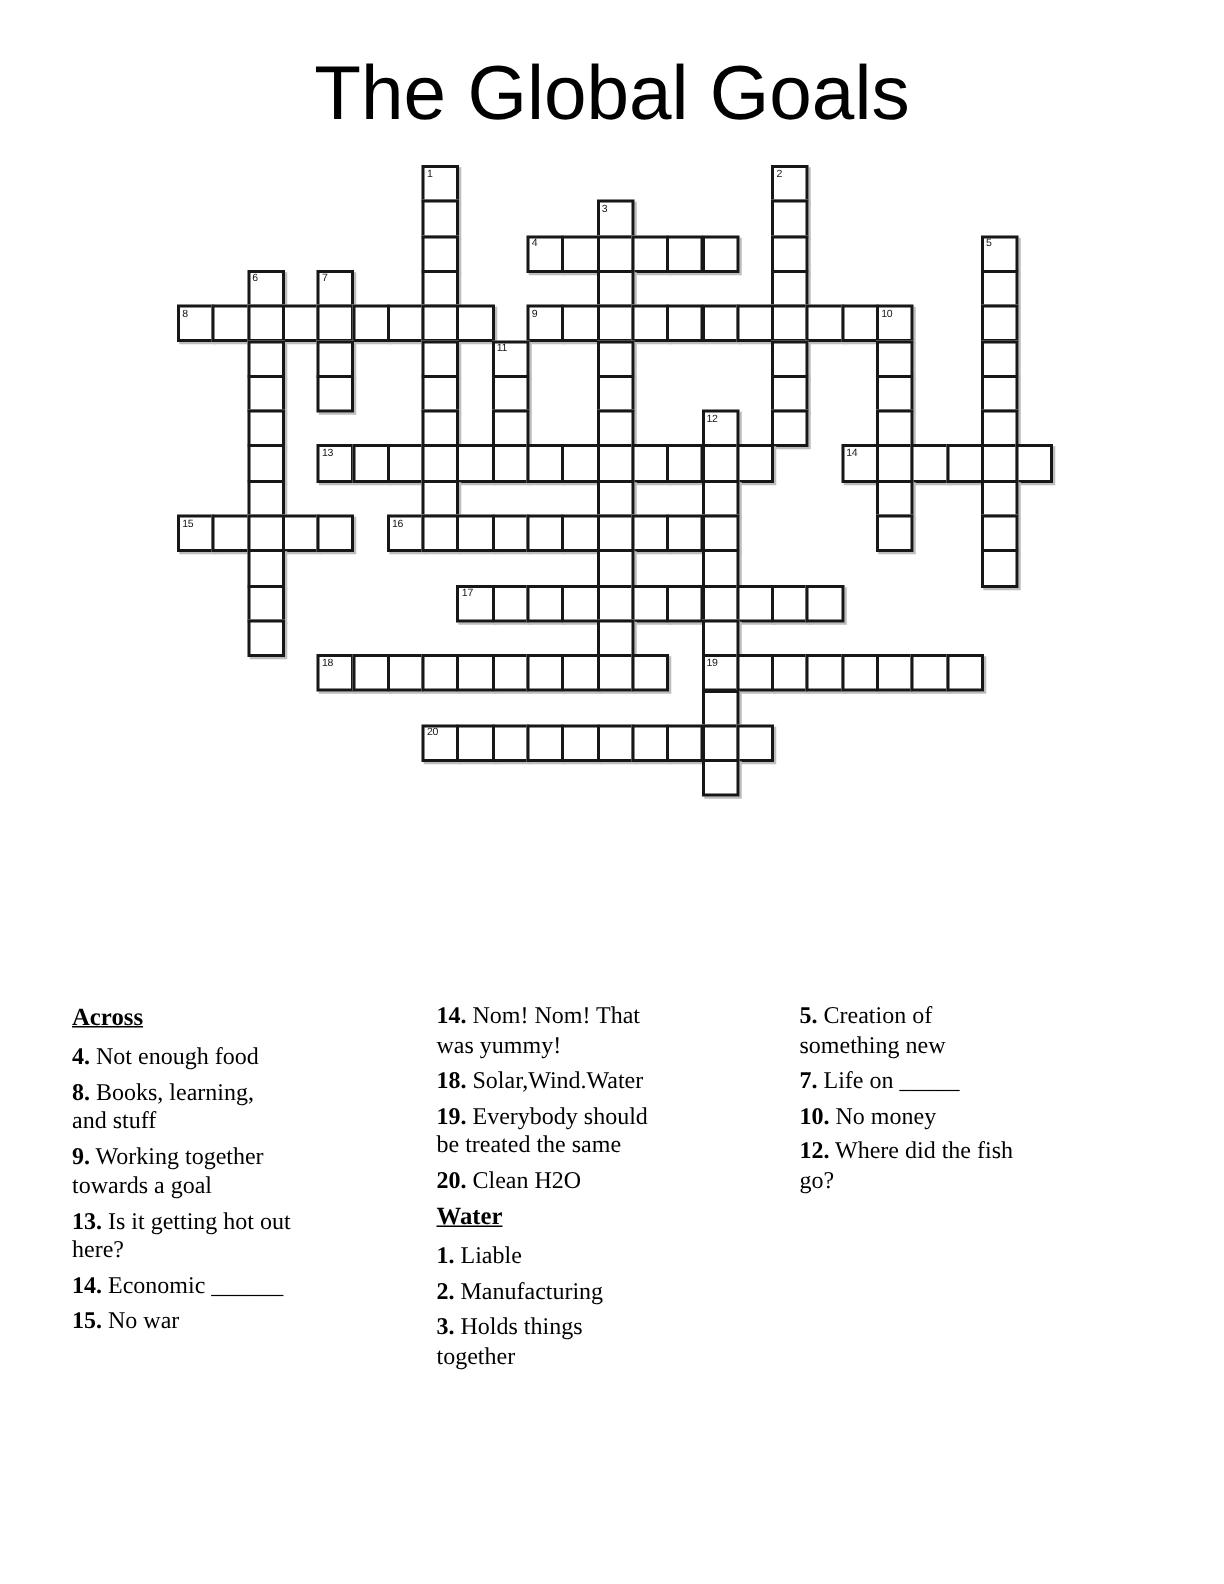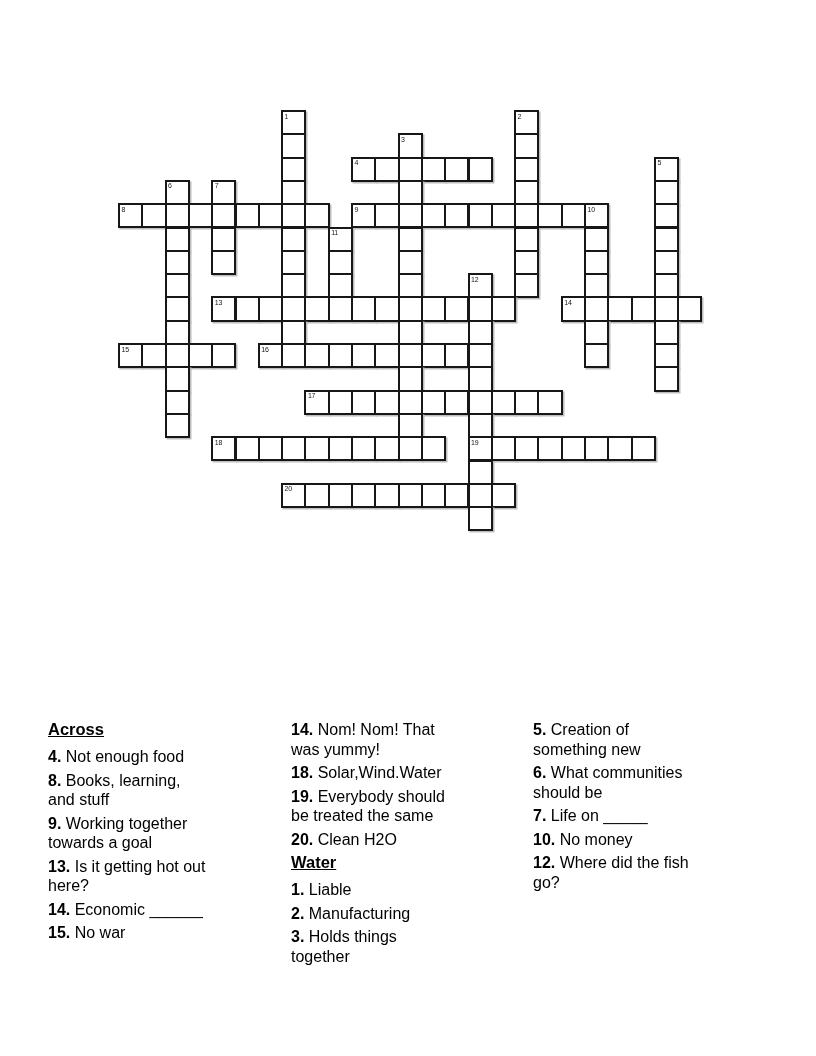--- a/index.html
+++ b/index.html
@@ -27,41 +27,42 @@
     border: 2px solid #171717;
     box-shadow: 1.5px 1.5px 0 #bdbdbd;
   }
   .cnum {
     position: absolute; top: 0.5px; left: 1.5px;
     font-size: 7px; line-height: 8px; color: #151515;
     letter-spacing: -0.2px;
   }
 
   
-  #clues { position: absolute; left: 48px; top: 720px; width: 728px; display: flex; }
+  #clues { position: absolute; left: 48px; top: 668px; width: 728px; display: flex; font-family: Liberation Serif, serif; }
   .clue-col { flex: 0 0 auto; }
   .clue-col-1 { width: 243px; }
   .clue-col-2 { width: 242px; }
   .clue-col-3 { width: 235px; }
   .clue-heading {
     font-size: 16.5px; font-weight: bold; color: #000;
     text-decoration: underline;
     line-height: 19px; margin: 0 0 8px 0;
   }
   .clue {
     font-size: 16px; color: #000;
     line-height: 19.5px; margin: 0 0 4px 0;
     white-space: pre-line;
   }
   .clue b { font-weight: bold; }
 </style>
 </head>
 <body>
 
 <div class="page">
+  <h1 class="title">The Global Goals</h1>
   <div id="grid">
       <div class="cell" style="left: 163.1px; top: 0px;">
         <span class="cnum">1</span>
       </div>
       <div class="cell" style="left: 396.1px; top: 0px;">
         <span class="cnum">2</span>
       </div>
       <div class="cell" style="left: 163.1px; top: 23.3px;"></div>
       <div class="cell" style="left: 279.6px; top: 23.3px;">
         <span class="cnum">3</span>
@@ -276,21 +277,19 @@
         <div class="clue"><b>20.</b> Clean H2O</div>
         <div class="clue-heading">Water</div>
         <div class="clue"><b>1.</b> Liable</div>
         <div class="clue"><b>2.</b> Manufacturing</div>
         <div class="clue"><b>3.</b> Holds things
 together</div>
       </div>
       <div class="clue-col clue-col-3">
         <div class="clue"><b>5.</b> Creation of
 something new</div>
-        <div class="clue"><b>6.</b> What communities
-should be</div>
         <div class="clue"><b>7.</b> Life on _____</div>
         <div class="clue"><b>10.</b> No money</div>
         <div class="clue"><b>12.</b> Where did the fish
 go?</div>
       </div>
     </div>
 </div>
 
 </body></html>

